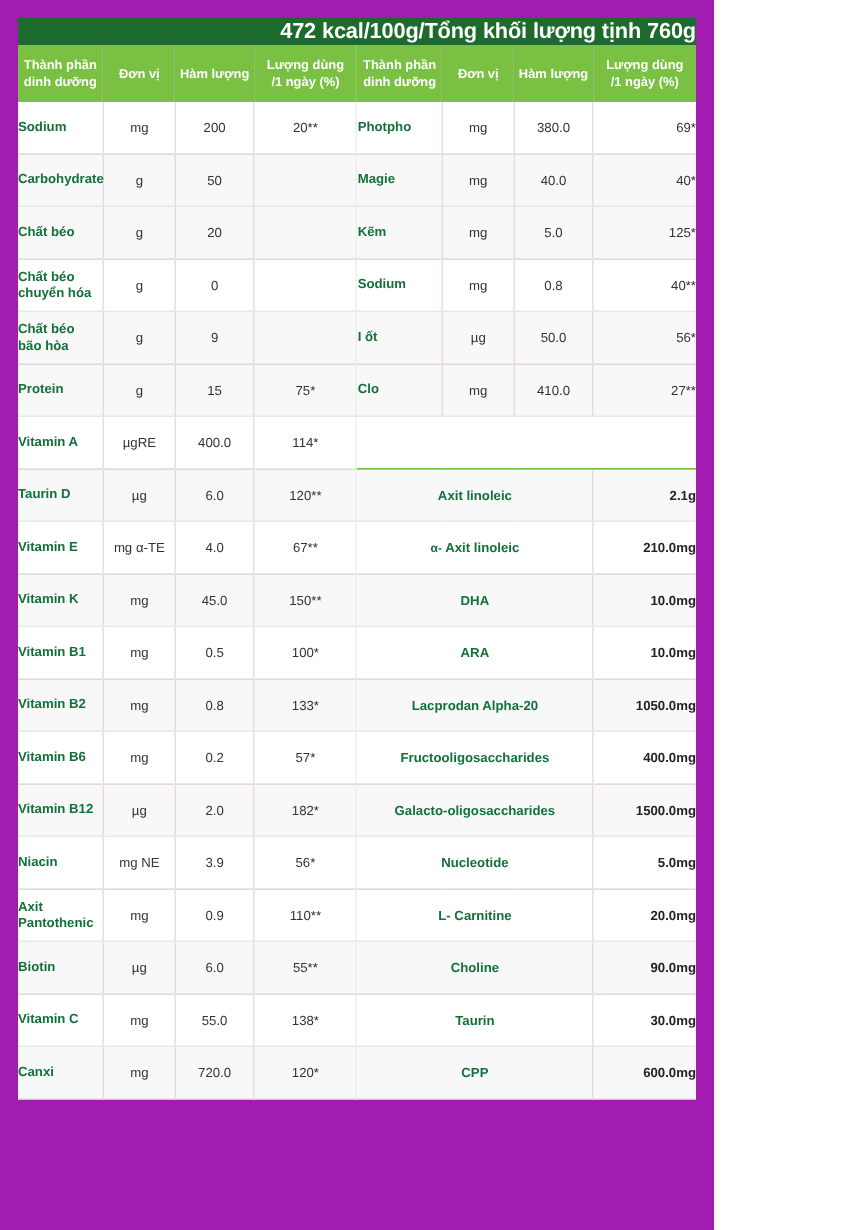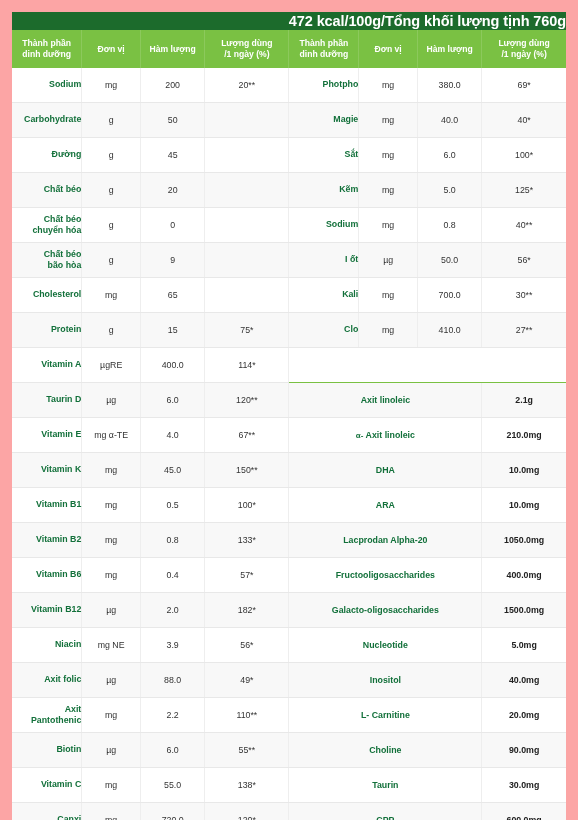--- a/index.html
+++ b/index.html
@@ -7,25 +7,25 @@
     padding: 0;
     background: #ffffff;
   }
   body {
     width: 578px;
     height: 820px;
     font-family: "Liberation Sans", sans-serif;
     -webkit-font-smoothing: antialiased;
   }
   .sheet {
-    width: 578px;
+    width: 476px;
     height: 820px;
     box-sizing: border-box;
     padding: 12px 12px 14px 12px;
-    background: #fca5a5;
+    background: #a21caf;
   }
   .nutrition-table {
     width: 100%;
     border-collapse: collapse;
     table-layout: fixed;
   }
   .nutrition-table td, .nutrition-table th {
     padding: 0;
     margin: 0;
   }
@@ -59,27 +59,27 @@
   
   .nutrition-table tbody tr td {
     border-bottom: 1px solid #e8e8e8;
     border-right: 1px solid #eeeeee;
     font-size: 8.8px;
     height: 34px;
     vertical-align: middle;
     background: #ffffff;
   }
   .nutrition-table tbody tr.alt td { background: #f8f8f8; }
-  .nutrition-table tbody tr td.end-col { border-right: none; }
+  .nutrition-table tbody tr td.end-col { border-right: none; text-align: right; }
   .c-name {
     color: #12703a;
     font-weight: bold;
     padding-left: 10px;
     line-height: 1.3;
-    text-align: right;
+    text-align: left;
   }
   .c-unit, .c-val, .c-pct {
     color: #333333;
     text-align: center;
     font-weight: normal;
   }
   .c-amount {
     color: #222222;
     text-align: center;
     font-weight: bold;
@@ -162,30 +162,20 @@
         <tr class="alt">
           <td class="c-name">Carbohydrate</td>
           <td class="c-unit">g</td>
           <td class="c-val">50</td>
           <td class="c-pct"></td>
           <td class="c-name">Magie</td>
           <td class="c-unit">mg</td>
           <td class="c-val">40.0</td>
           <td class="c-pct end-col">40*</td>
         </tr>
-        <tr>
-          <td class="c-name">Đường</td>
-          <td class="c-unit">g</td>
-          <td class="c-val">45</td>
-          <td class="c-pct"></td>
-          <td class="c-name">Sắt</td>
-          <td class="c-unit">mg</td>
-          <td class="c-val">6.0</td>
-          <td class="c-pct end-col">100*</td>
-        </tr>
         <tr class="alt">
           <td class="c-name">Chất béo</td>
           <td class="c-unit">g</td>
           <td class="c-val">20</td>
           <td class="c-pct"></td>
           <td class="c-name">Kẽm</td>
           <td class="c-unit">mg</td>
           <td class="c-val">5.0</td>
           <td class="c-pct end-col">125*</td>
         </tr>
@@ -202,30 +192,20 @@
         <tr class="alt">
           <td class="c-name">Chất béo<br>bão hòa</td>
           <td class="c-unit">g</td>
           <td class="c-val">9</td>
           <td class="c-pct"></td>
           <td class="c-name">I ốt</td>
           <td class="c-unit">µg</td>
           <td class="c-val">50.0</td>
           <td class="c-pct end-col">56*</td>
         </tr>
-        <tr>
-          <td class="c-name">Cholesterol</td>
-          <td class="c-unit">mg</td>
-          <td class="c-val">65</td>
-          <td class="c-pct"></td>
-          <td class="c-name">Kali</td>
-          <td class="c-unit">mg</td>
-          <td class="c-val">700.0</td>
-          <td class="c-pct end-col">30**</td>
-        </tr>
         <tr class="alt">
           <td class="c-name">Protein</td>
           <td class="c-unit">g</td>
           <td class="c-val">15</td>
           <td class="c-pct">75*</td>
           <td class="c-name">Clo</td>
           <td class="c-unit">mg</td>
           <td class="c-val">410.0</td>
           <td class="c-pct end-col">27**</td>
         </tr>
@@ -272,53 +252,45 @@
           <td class="c-name">Vitamin B2</td>
           <td class="c-unit">mg</td>
           <td class="c-val">0.8</td>
           <td class="c-pct">133*</td>
           <td class="ingredient-name" colspan="3">Lacprodan Alpha-20</td>
           <td class="c-amount end-col">1050.0mg</td>
         </tr>
         <tr>
           <td class="c-name">Vitamin B6</td>
           <td class="c-unit">mg</td>
-          <td class="c-val">0.4</td>
+          <td class="c-val">0.2</td>
           <td class="c-pct">57*</td>
           <td class="ingredient-name" colspan="3">Fructooligosaccharides</td>
           <td class="c-amount end-col">400.0mg</td>
         </tr>
         <tr class="alt">
           <td class="c-name">Vitamin B12</td>
           <td class="c-unit">µg</td>
           <td class="c-val">2.0</td>
           <td class="c-pct">182*</td>
           <td class="ingredient-name" colspan="3">Galacto-oligosaccharides</td>
           <td class="c-amount end-col">1500.0mg</td>
         </tr>
         <tr>
           <td class="c-name">Niacin</td>
           <td class="c-unit">mg NE</td>
           <td class="c-val">3.9</td>
           <td class="c-pct">56*</td>
           <td class="ingredient-name" colspan="3">Nucleotide</td>
           <td class="c-amount end-col">5.0mg</td>
         </tr>
-        <tr class="alt">
-          <td class="c-name">Axit folic</td>
-          <td class="c-unit">µg</td>
-          <td class="c-val">88.0</td>
-          <td class="c-pct">49*</td>
-          <td class="ingredient-name" colspan="3">Inositol</td>
-          <td class="c-amount end-col">40.0mg</td>
-        </tr>
         <tr>
           <td class="c-name">Axit<br>Pantothenic</td>
           <td class="c-unit">mg</td>
-          <td class="c-val">2.2</td>
+          <td class="c-val">0.9</td>
           <td class="c-pct">110**</td>
           <td class="ingredient-name" colspan="3">L- Carnitine</td>
           <td class="c-amount end-col">20.0mg</td>
         </tr>
         <tr class="alt">
           <td class="c-name">Biotin</td>
           <td class="c-unit">µg</td>
           <td class="c-val">6.0</td>
           <td class="c-pct">55**</td>
           <td class="ingredient-name" colspan="3">Choline</td>

